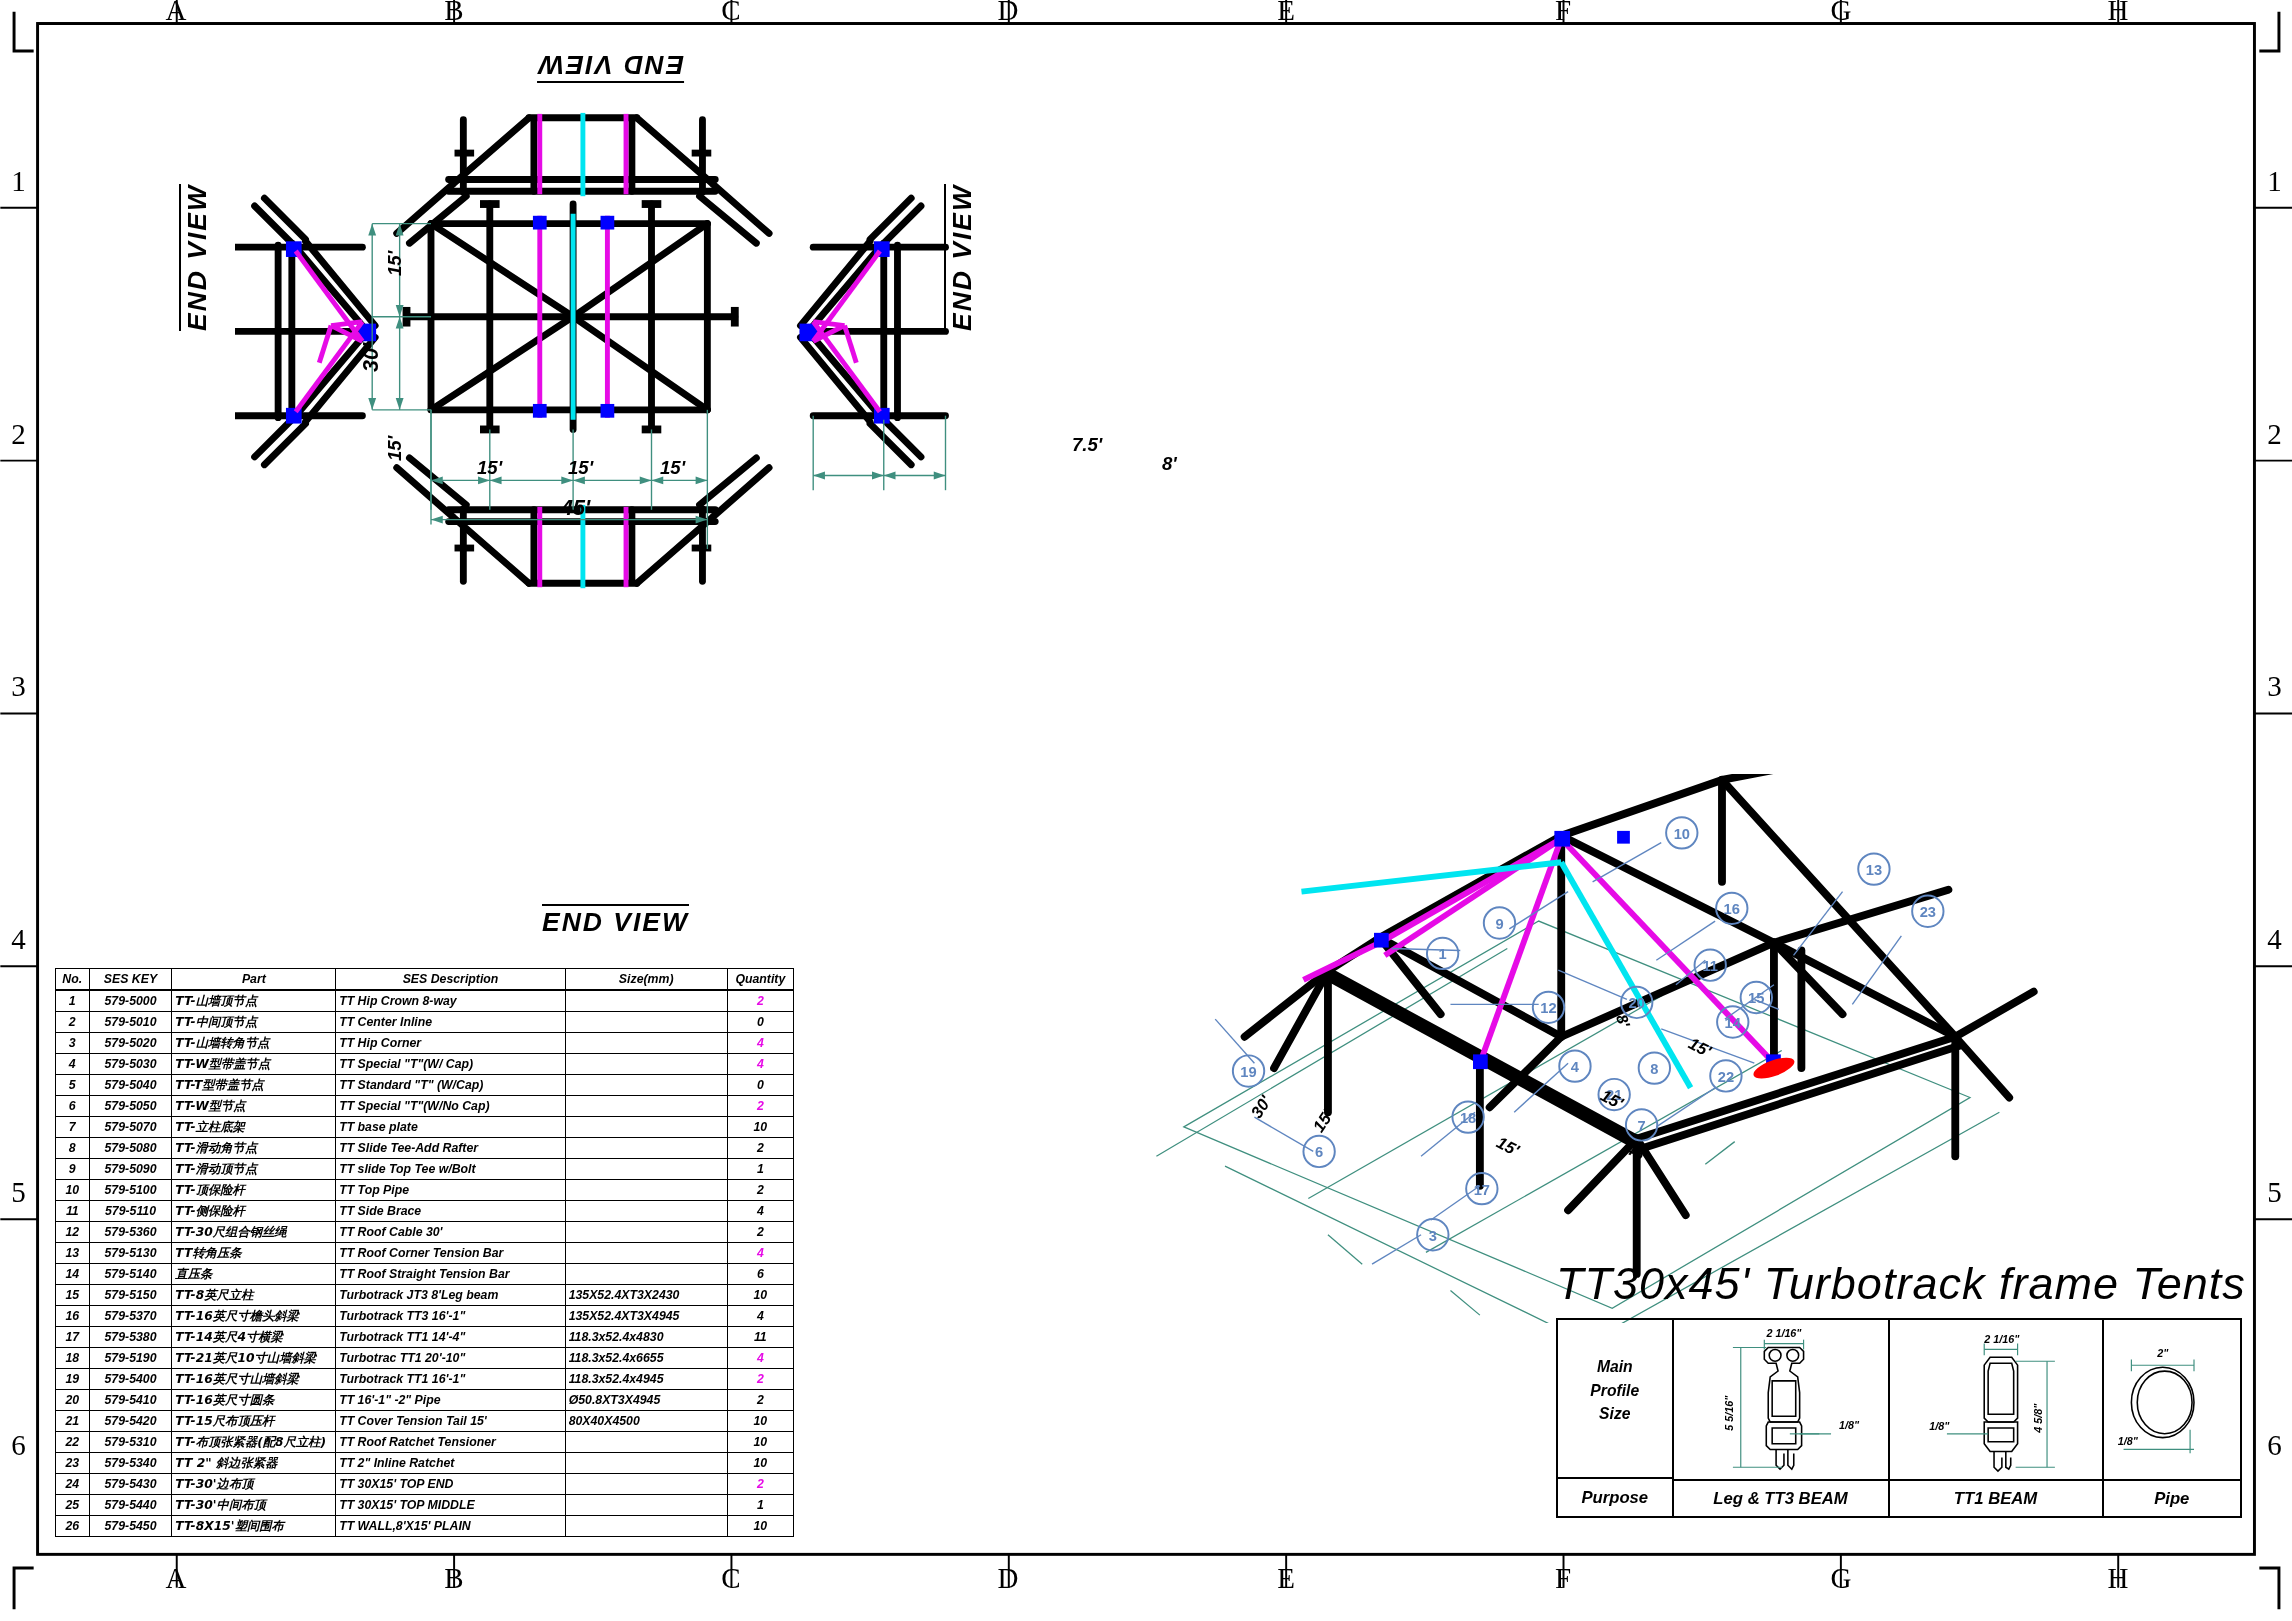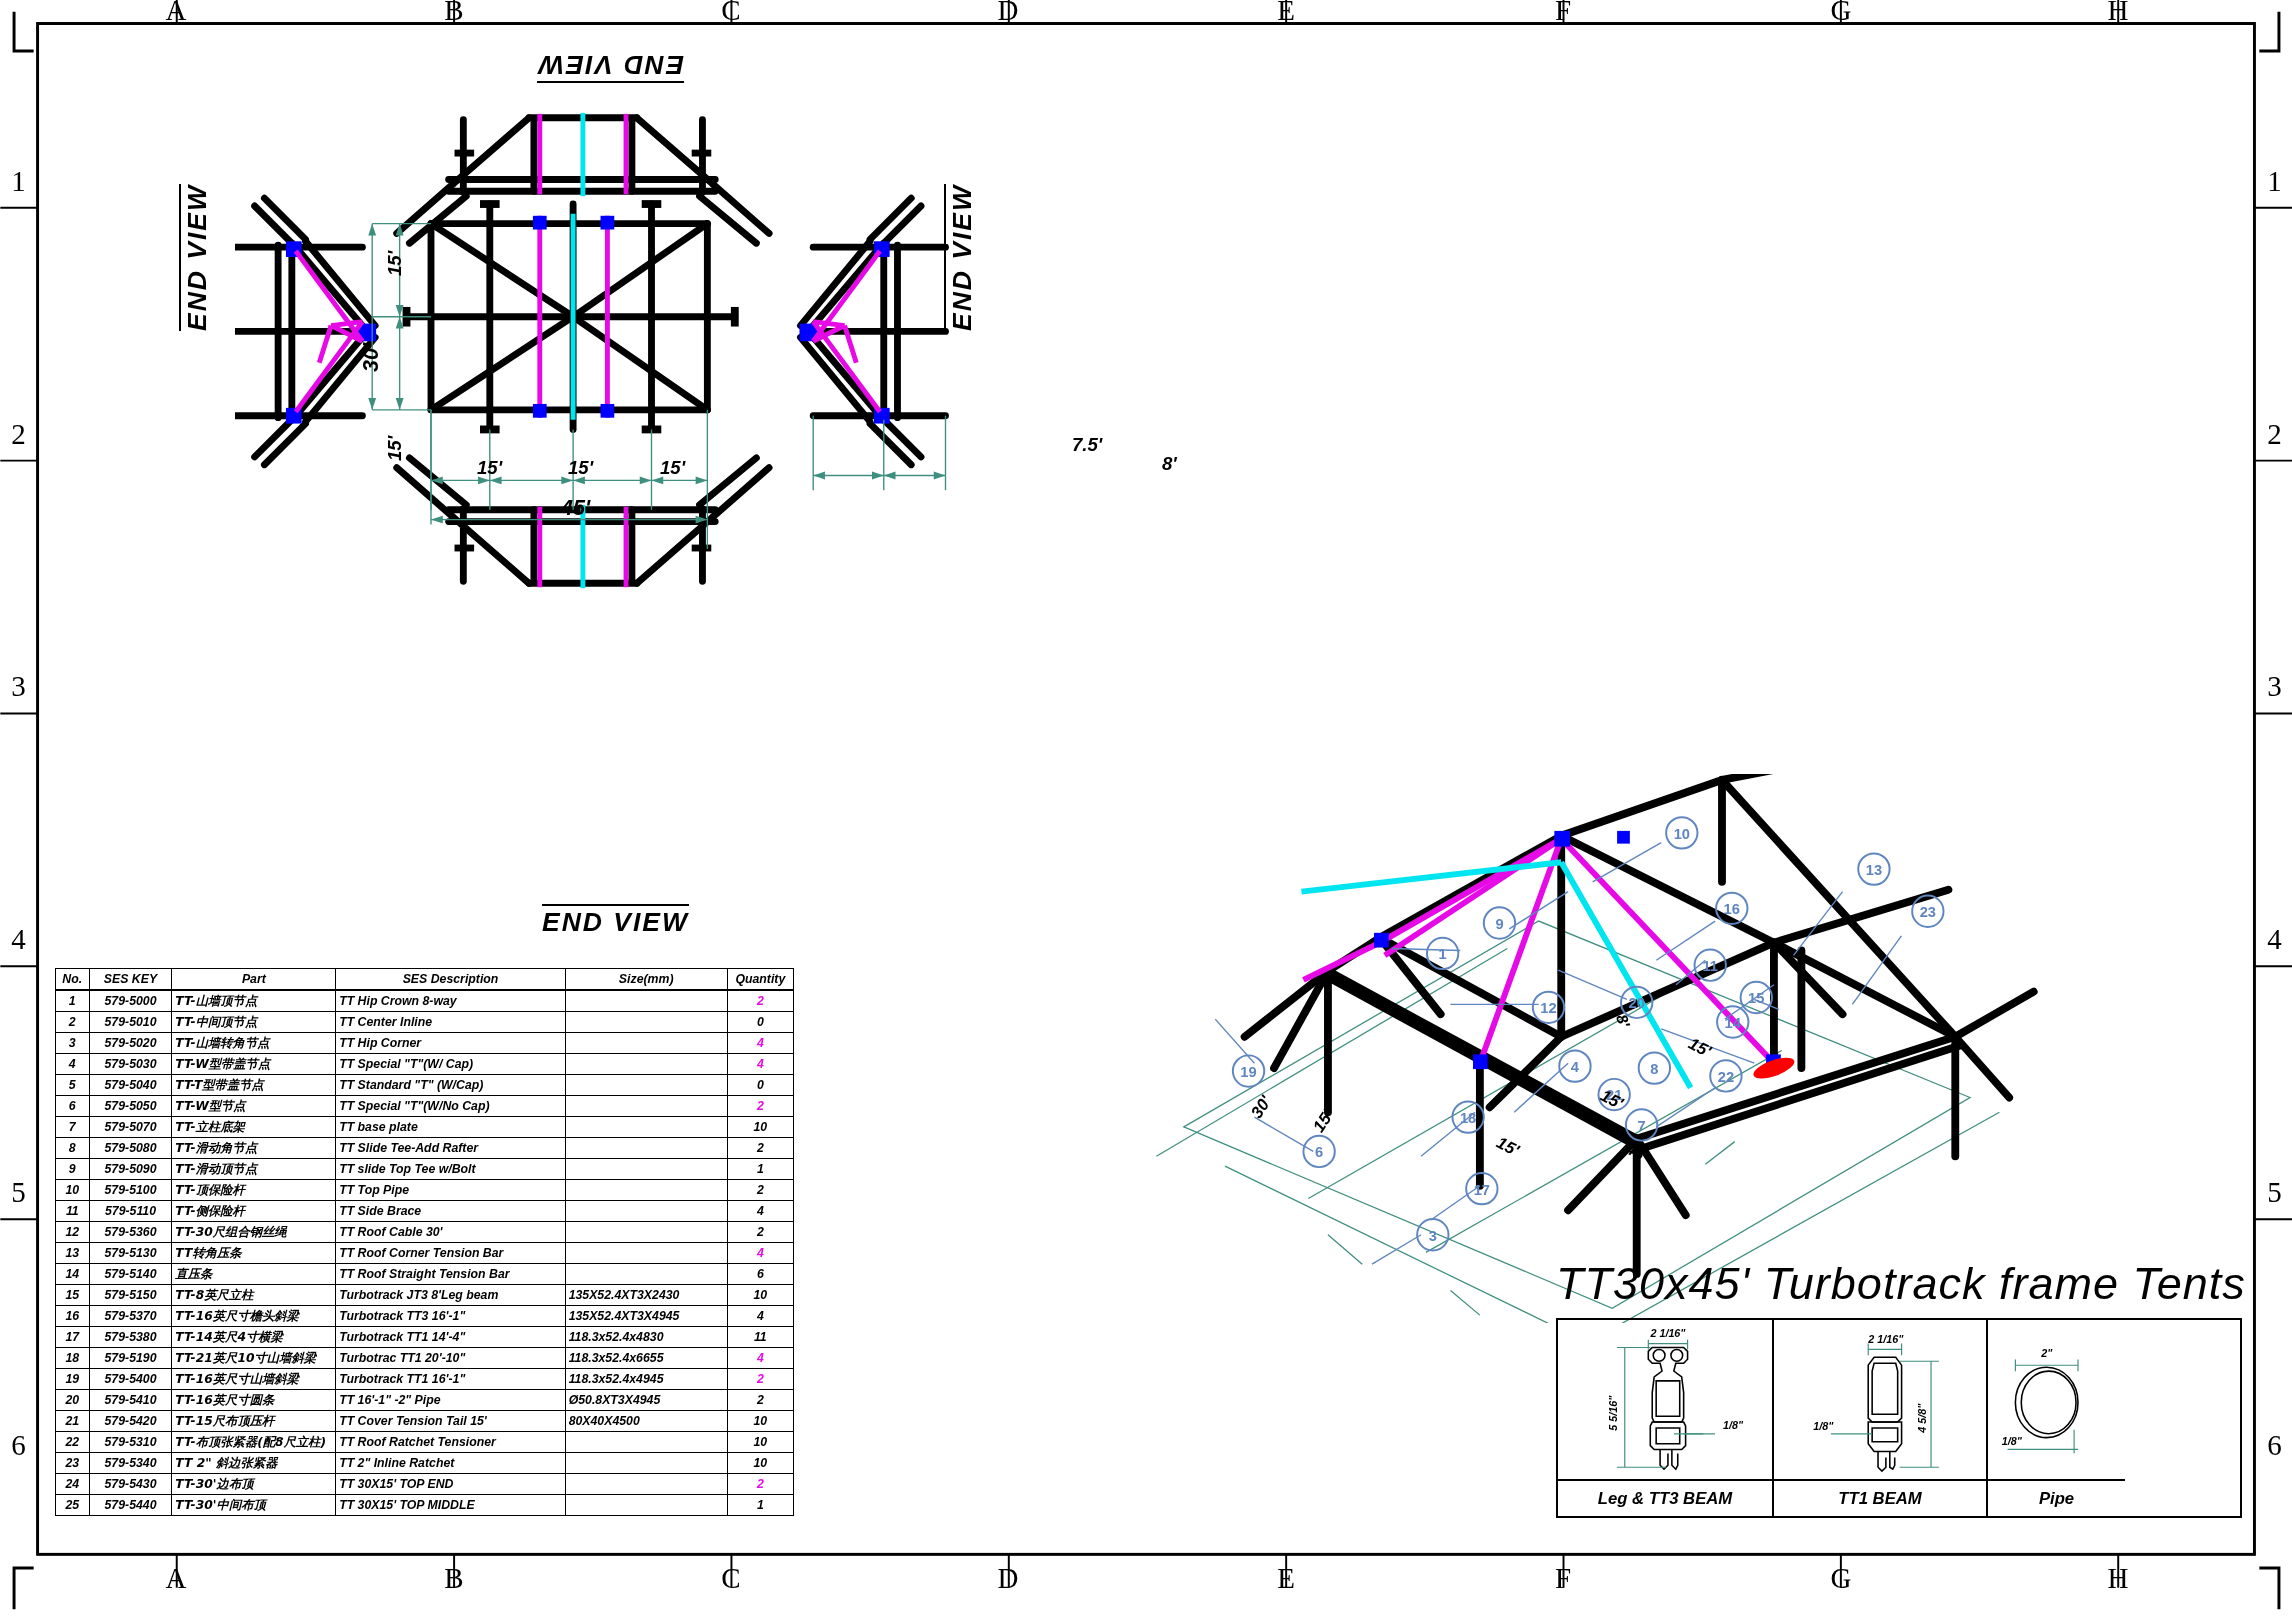--- a/index.html
+++ b/index.html
@@ -788,27 +788,45 @@
           <td class="c-qty qty-m">2</td>
         </tr>
         <tr>
           <td class="c-no">25</td>
           <td class="c-key">579-5440</td>
           <td class="c-part cn">TT-30'中间布顶</td>
           <td class="c-desc">TT 30X15' TOP MIDDLE</td>
           <td class="c-size"></td>
           <td class="c-qty">1</td>
         </tr>
+        <tr>
+          <td class="c-no">26</td>
+          <td class="c-key">579-5450</td>
+          <td class="c-part cn">TT-8X15'塑间围布</td>
+          <td class="c-desc">TT WALL,8'X15' PLAIN</td>
+          <td class="c-size"></td>
+          <td class="c-qty">10</td>
+        </tr>
       </tbody>
   </table>
 
   <div id="title-text">TT30x45' Turbotrack frame Tents</div>
 
   <div id="profile-block">
 
+    <div class="pb-cell" style="width:116px">
+      <div class="pb-top">
+        <div class="pb-main-label">
+          <div>Main</div>
+          <div>Profile</div>
+          <div>Size</div>
+        </div>
+      </div>
+      <div class="pb-bot">Purpose</div>
+    </div>
 
     <div class="pb-cell" style="width:216px">
       <div class="pb-top">
         <svg width="214" height="159" viewBox="0 0 218 162">
           <g stroke="#000" stroke-width="1.6" fill="none">
             <path d="M92,32 L96,28 L128,28 L132,32 L132,40 L128,44 L120,44 L118,52 L126,58 L128,74 L128,100
                      L126,104 L98,104 L96,100 L96,74 L98,58 L106,52 L104,44 L96,44 L92,40 Z"></path>
             <path d="M96,104 L128,104 L130,108 L130,128 L126,132 L98,132 L94,128 L94,108 Z"></path>
             <path d="M104,132 L104,148 L108,152 L112,148 L112,136"></path>
             <path d="M116,132 L116,148 L120,152 L122,148 L122,136"></path>

